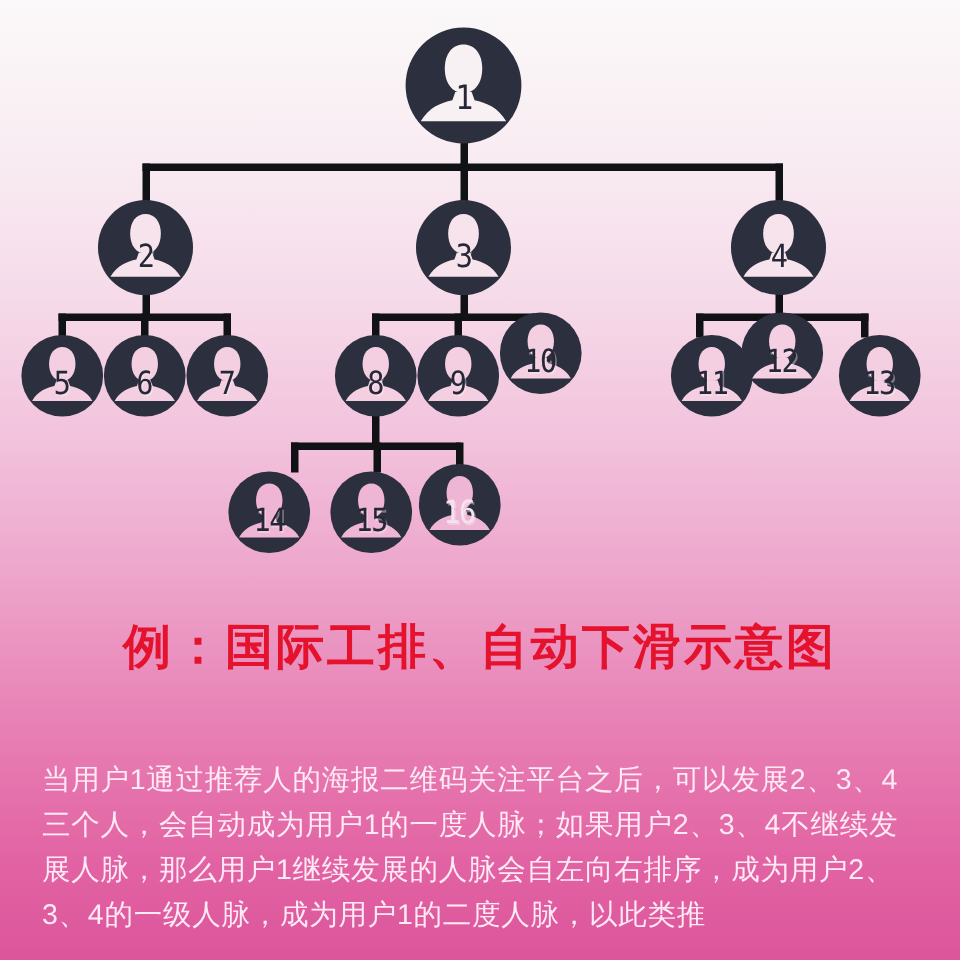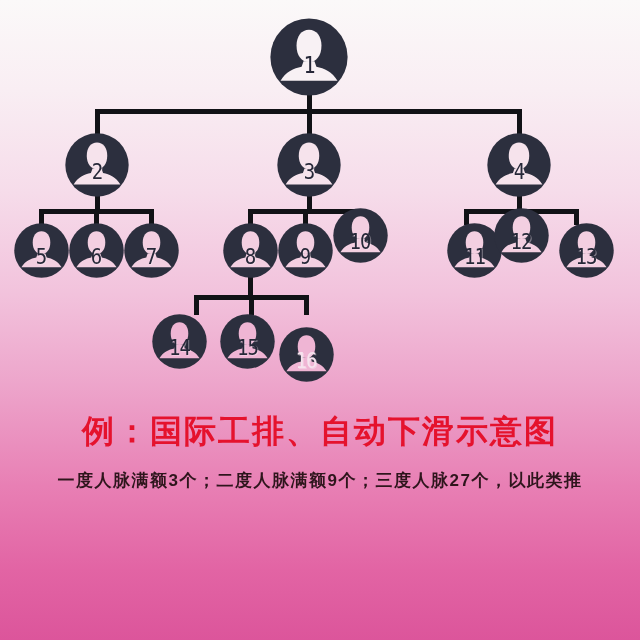--- a/index.html
+++ b/index.html
@@ -189,24 +189,24 @@
         <span class="num" style="font-size:19px;color:#262838">14</span>
       </div>
       <div class="node" style="left: 220px; top: 313.5px; width: 55px; height: 55px;">
         <svg viewBox="0 0 100 100" width="55" height="55">
           <circle cx="50" cy="50" r="49.5" fill="#2c2f3e"></circle>
           <path d="M50 15 C59.5 15 66 23 66 35.5 C66 48 59.5 56.5 50 56.5 C40.5 56.5 34 48 34 35.5 C34 23 40.5 15 50 15 Z" fill="#efb5d4"></path>
           <path d="M13.5 80.5 C20 69 30.5 64.5 40.5 62.5 L43 55.5 L57 55.5 L59.5 62.5 C69.5 64.5 80 69 86.5 80.5 Z" fill="#efb5d4"></path>
         </svg>
         <span class="num" style="font-size:19px;color:#262838">15</span>
       </div>
-      <div class="node" style="left: 278.5px; top: 327px; width: 55px; height: 55px;">
+      <div class="node" style="left: 278.5px; top: 309px; width: 55px; height: 55px;">
         <svg viewBox="0 0 100 100" width="55" height="55">
           <circle cx="50" cy="50" r="49.5" fill="#2c2f3e"></circle>
           <path d="M50 15 C59.5 15 66 23 66 35.5 C66 48 59.5 56.5 50 56.5 C40.5 56.5 34 48 34 35.5 C34 23 40.5 15 50 15 Z" fill="#efb5d4"></path>
           <path d="M13.5 80.5 C20 69 30.5 64.5 40.5 62.5 L43 55.5 L57 55.5 L59.5 62.5 C69.5 64.5 80 69 86.5 80.5 Z" fill="#efb5d4"></path>
         </svg>
         <span class="num" style="font-size:19px;color:#f6e3ee">16</span>
       </div>
     </div>
   <div class="title">例：国际工排、自动下滑示意图</div>
-  <div class="subtitle">一度人脉满额3个；二度人脉满额9个；三度人脉27个，以此类推</div>
+  <div class="paragraph">当用户1通过推荐人的海报二维码关注平台之后，可以发展2、3、4三个人，会自动成为用户1的一度人脉；如果用户2、3、4不继续发展人脉，那么用户1继续发展的人脉会自左向右排序，成为用户2、3、4的一级人脉，成为用户1的二度人脉，以此类推</div>
 </div>
 
 </body></html>

